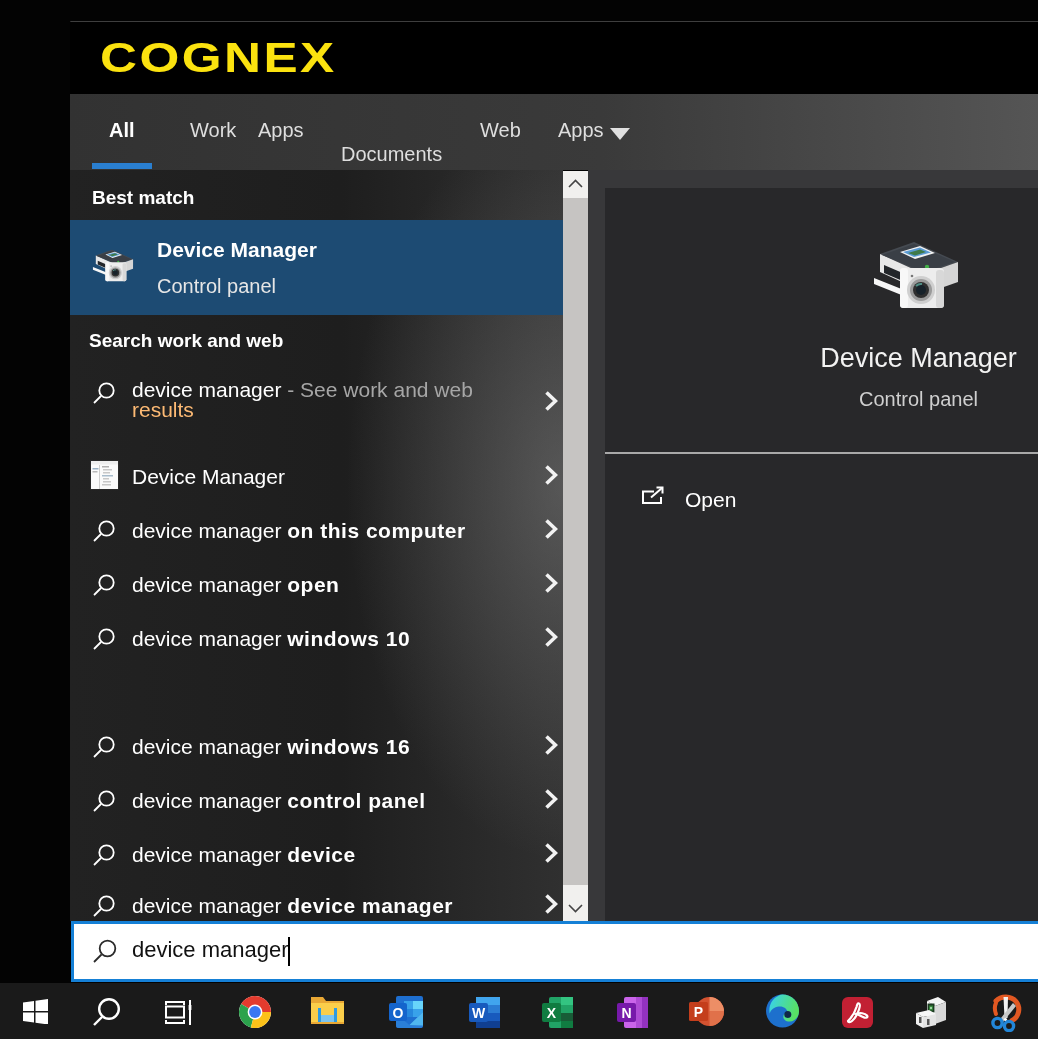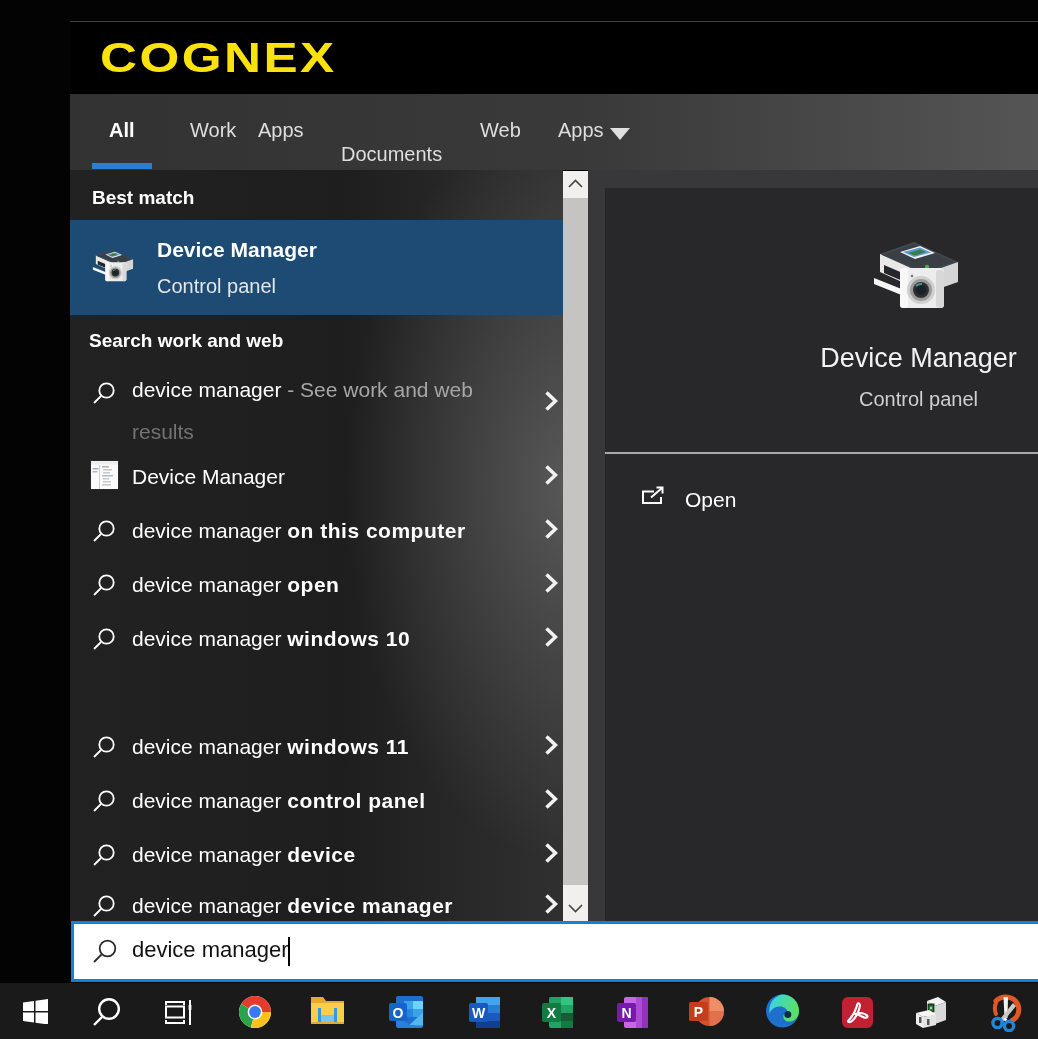--- a/index.html
+++ b/index.html
@@ -101,21 +101,21 @@
   <div class="abs" id="bm-sub">Control panel</div>
 
   <div class="h-sec" style="left:89px;top:330px;">Search work and web</div>
 
   <div class="srow" style="top:365px;height:76px;">
     <span class="sic" style="top:16px;margin-top:0;"><svg width="25" height="25" viewBox="0 0 25 25" fill="none" stroke="#fff" stroke-width="1.8">
           <circle cx="15.5" cy="9.5" r="7.2"></circle>
           <line x1="10" y1="15" x2="3" y2="22"></line>
         </svg></span>
     <div class="abs" style="left:62px;top:13px;font-size:21px;color:#fff;">device manager<span class="gray"> - See work and web</span></div>
-    <div class="abs" style="left:62px;top:55px;font-size:21px;color:#737373;">results</div>
+    <div class="abs" style="left:62px;top:33px;font-size:21px;color:#fdba74;">results</div>
     <span class="chev"><svg width="14" height="22" viewBox="0 0 14 22" fill="none" stroke="#f2f2f2" stroke-width="3.6">
           <polyline points="2.5,2.5 11.5,11 2.5,19.5"></polyline>
         </svg></span>
   </div>
 
   <div class="srow" style="top:450px;">
     <span class="abs" style="left:20px;top:10px;"><svg width="29" height="30" viewBox="0 0 29 30">
           <rect x="0.5" y="0.5" width="28" height="29" fill="#fbfbfb" stroke="#2a2a2a"></rect>
           <rect x="1" y="1" width="27" height="3.5" fill="#eeeeee"></rect>
           <line x1="9.5" y1="5" x2="9.5" y2="29" stroke="#cfcfcf"></line>
@@ -163,21 +163,21 @@
       <span class="stxt">device manager <span class="b">windows 10</span></span>
       <span class="chev"><svg width="14" height="22" viewBox="0 0 14 22" fill="none" stroke="#f2f2f2" stroke-width="3.6">
           <polyline points="2.5,2.5 11.5,11 2.5,19.5"></polyline>
         </svg></span>
     </div>
   <div class="srow" style="top:720px;">
       <span class="sic"><svg width="25" height="25" viewBox="0 0 25 25" fill="none" stroke="#fff" stroke-width="1.8">
           <circle cx="15.5" cy="9.5" r="7.2"></circle>
           <line x1="10" y1="15" x2="3" y2="22"></line>
         </svg></span>
-      <span class="stxt">device manager <span class="b">windows 11</span></span>
+      <span class="stxt">device manager <span class="b">windows 16</span></span>
       <span class="chev"><svg width="14" height="22" viewBox="0 0 14 22" fill="none" stroke="#f2f2f2" stroke-width="3.6">
           <polyline points="2.5,2.5 11.5,11 2.5,19.5"></polyline>
         </svg></span>
     </div>
   <div class="srow" style="top:774px;">
       <span class="sic"><svg width="25" height="25" viewBox="0 0 25 25" fill="none" stroke="#fff" stroke-width="1.8">
           <circle cx="15.5" cy="9.5" r="7.2"></circle>
           <line x1="10" y1="15" x2="3" y2="22"></line>
         </svg></span>
       <span class="stxt">device manager <span class="b">control panel</span></span>

